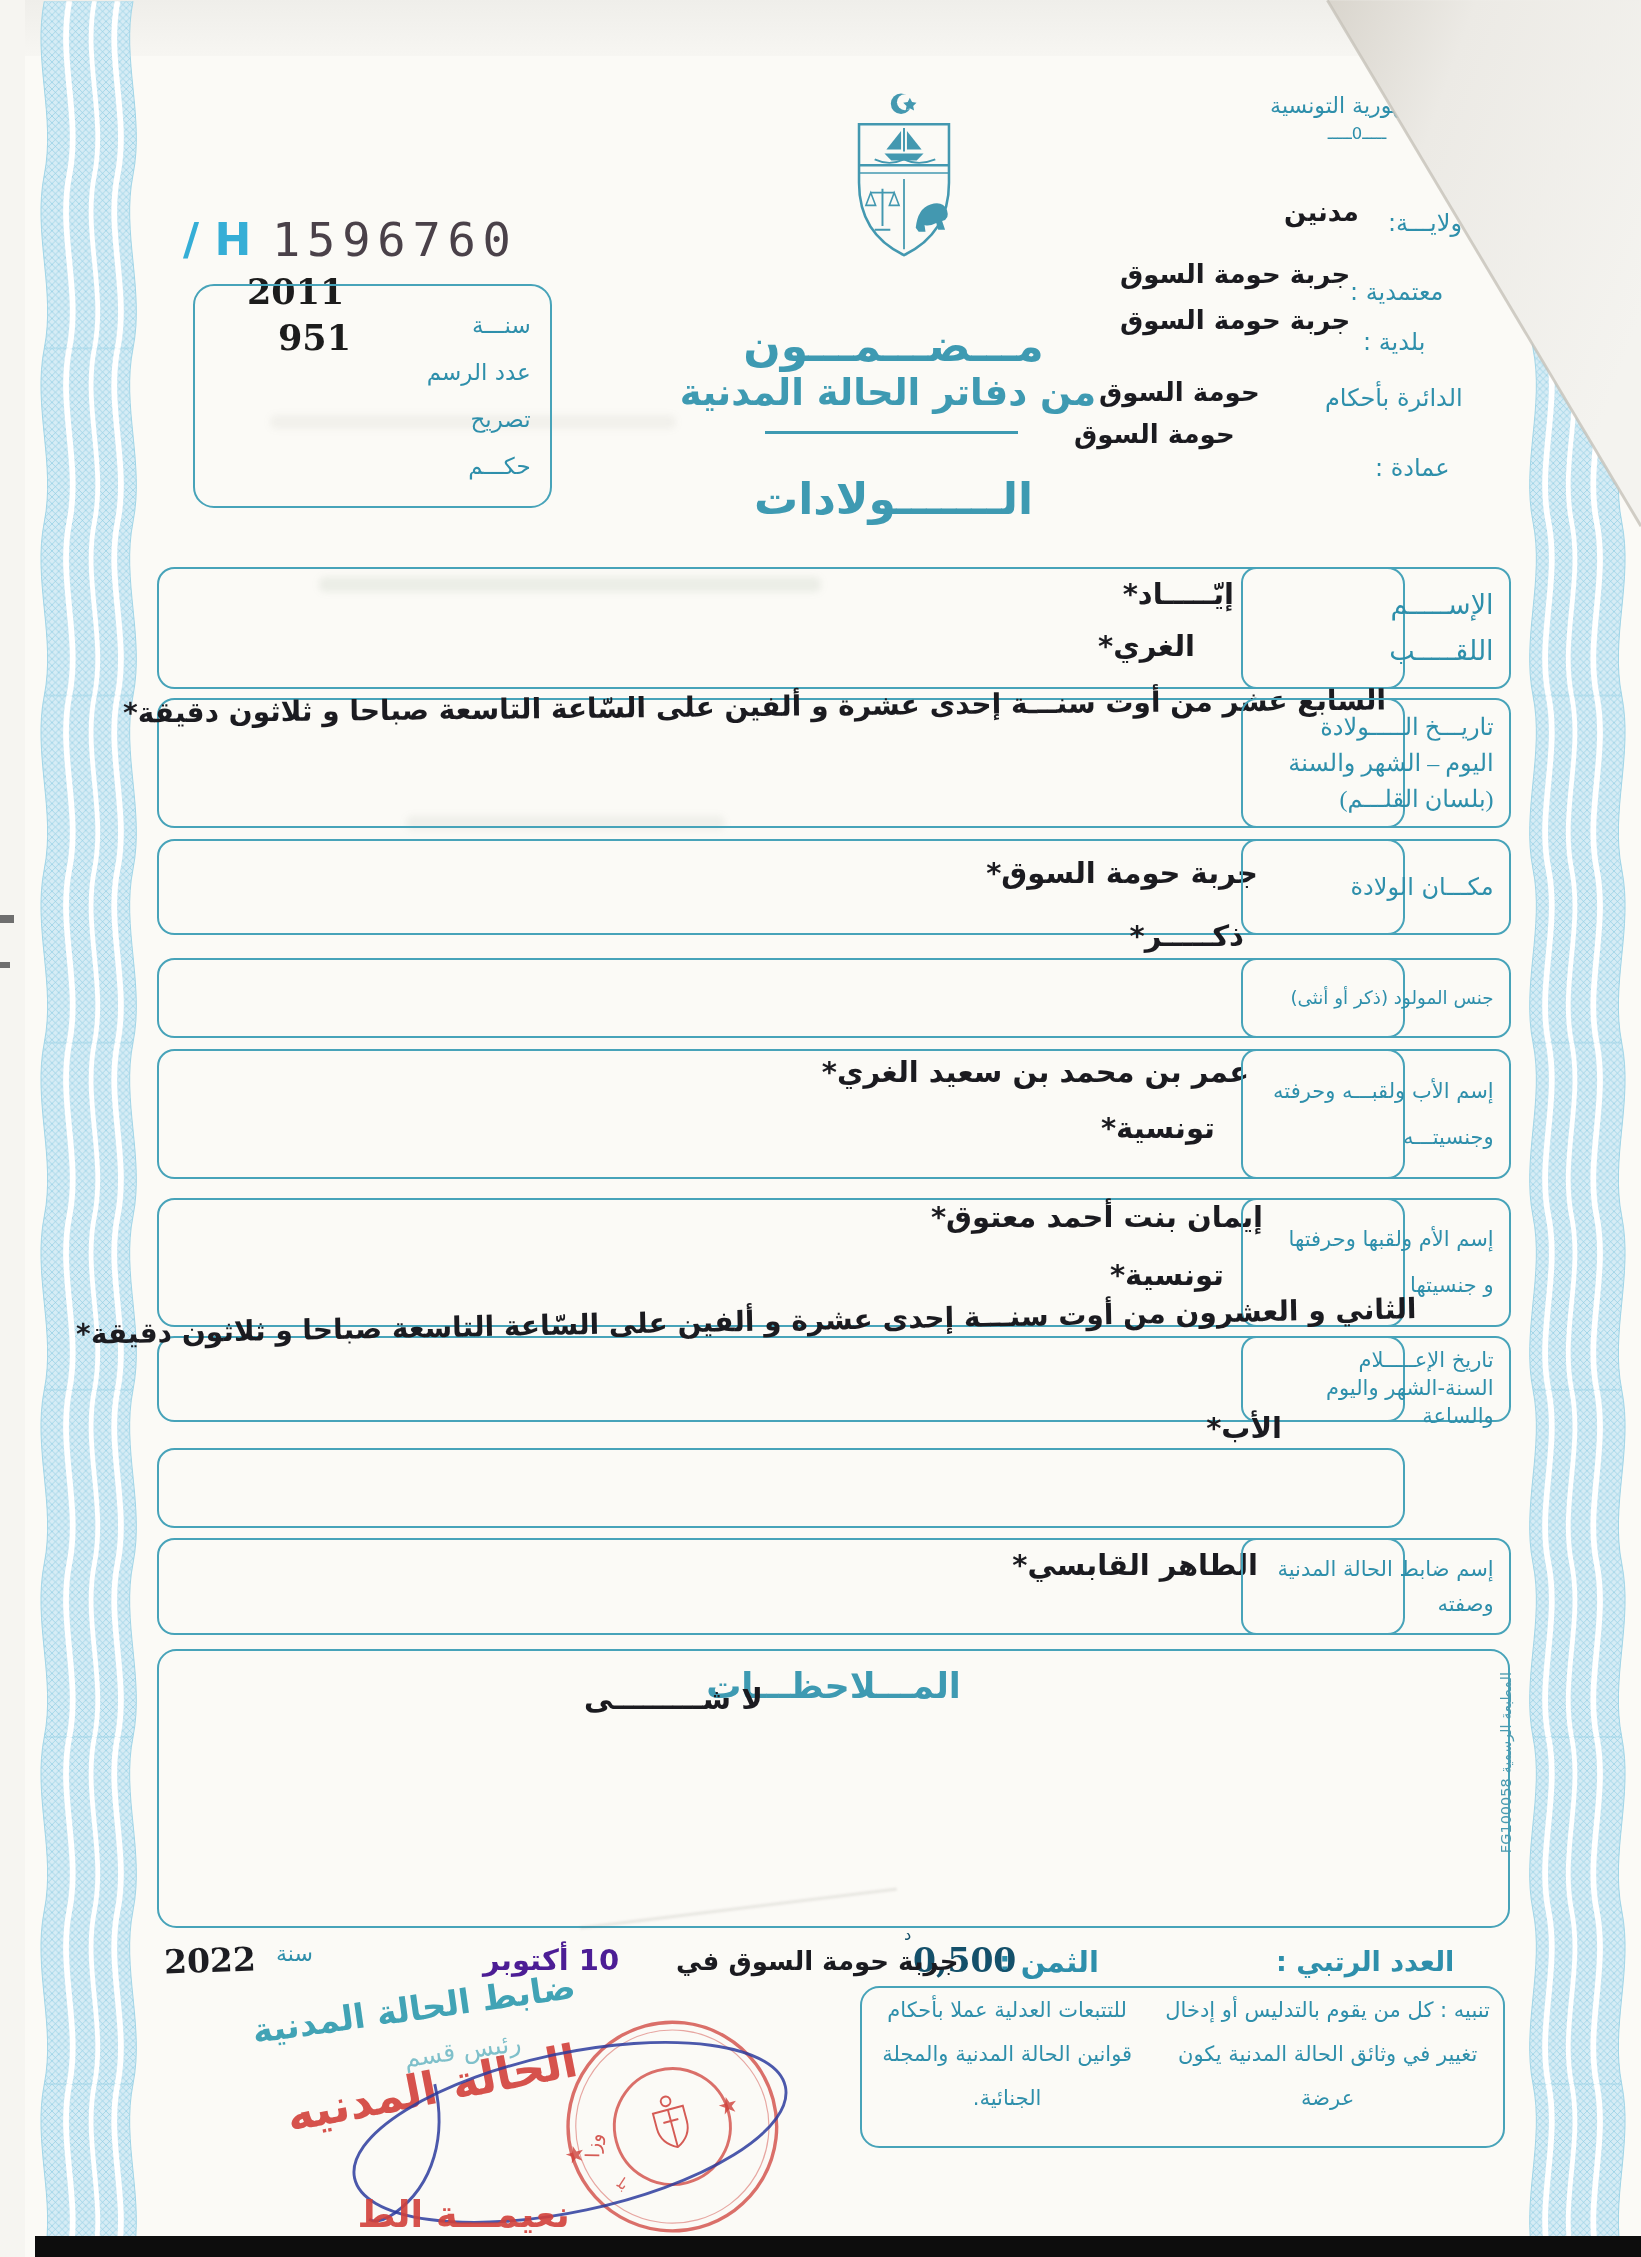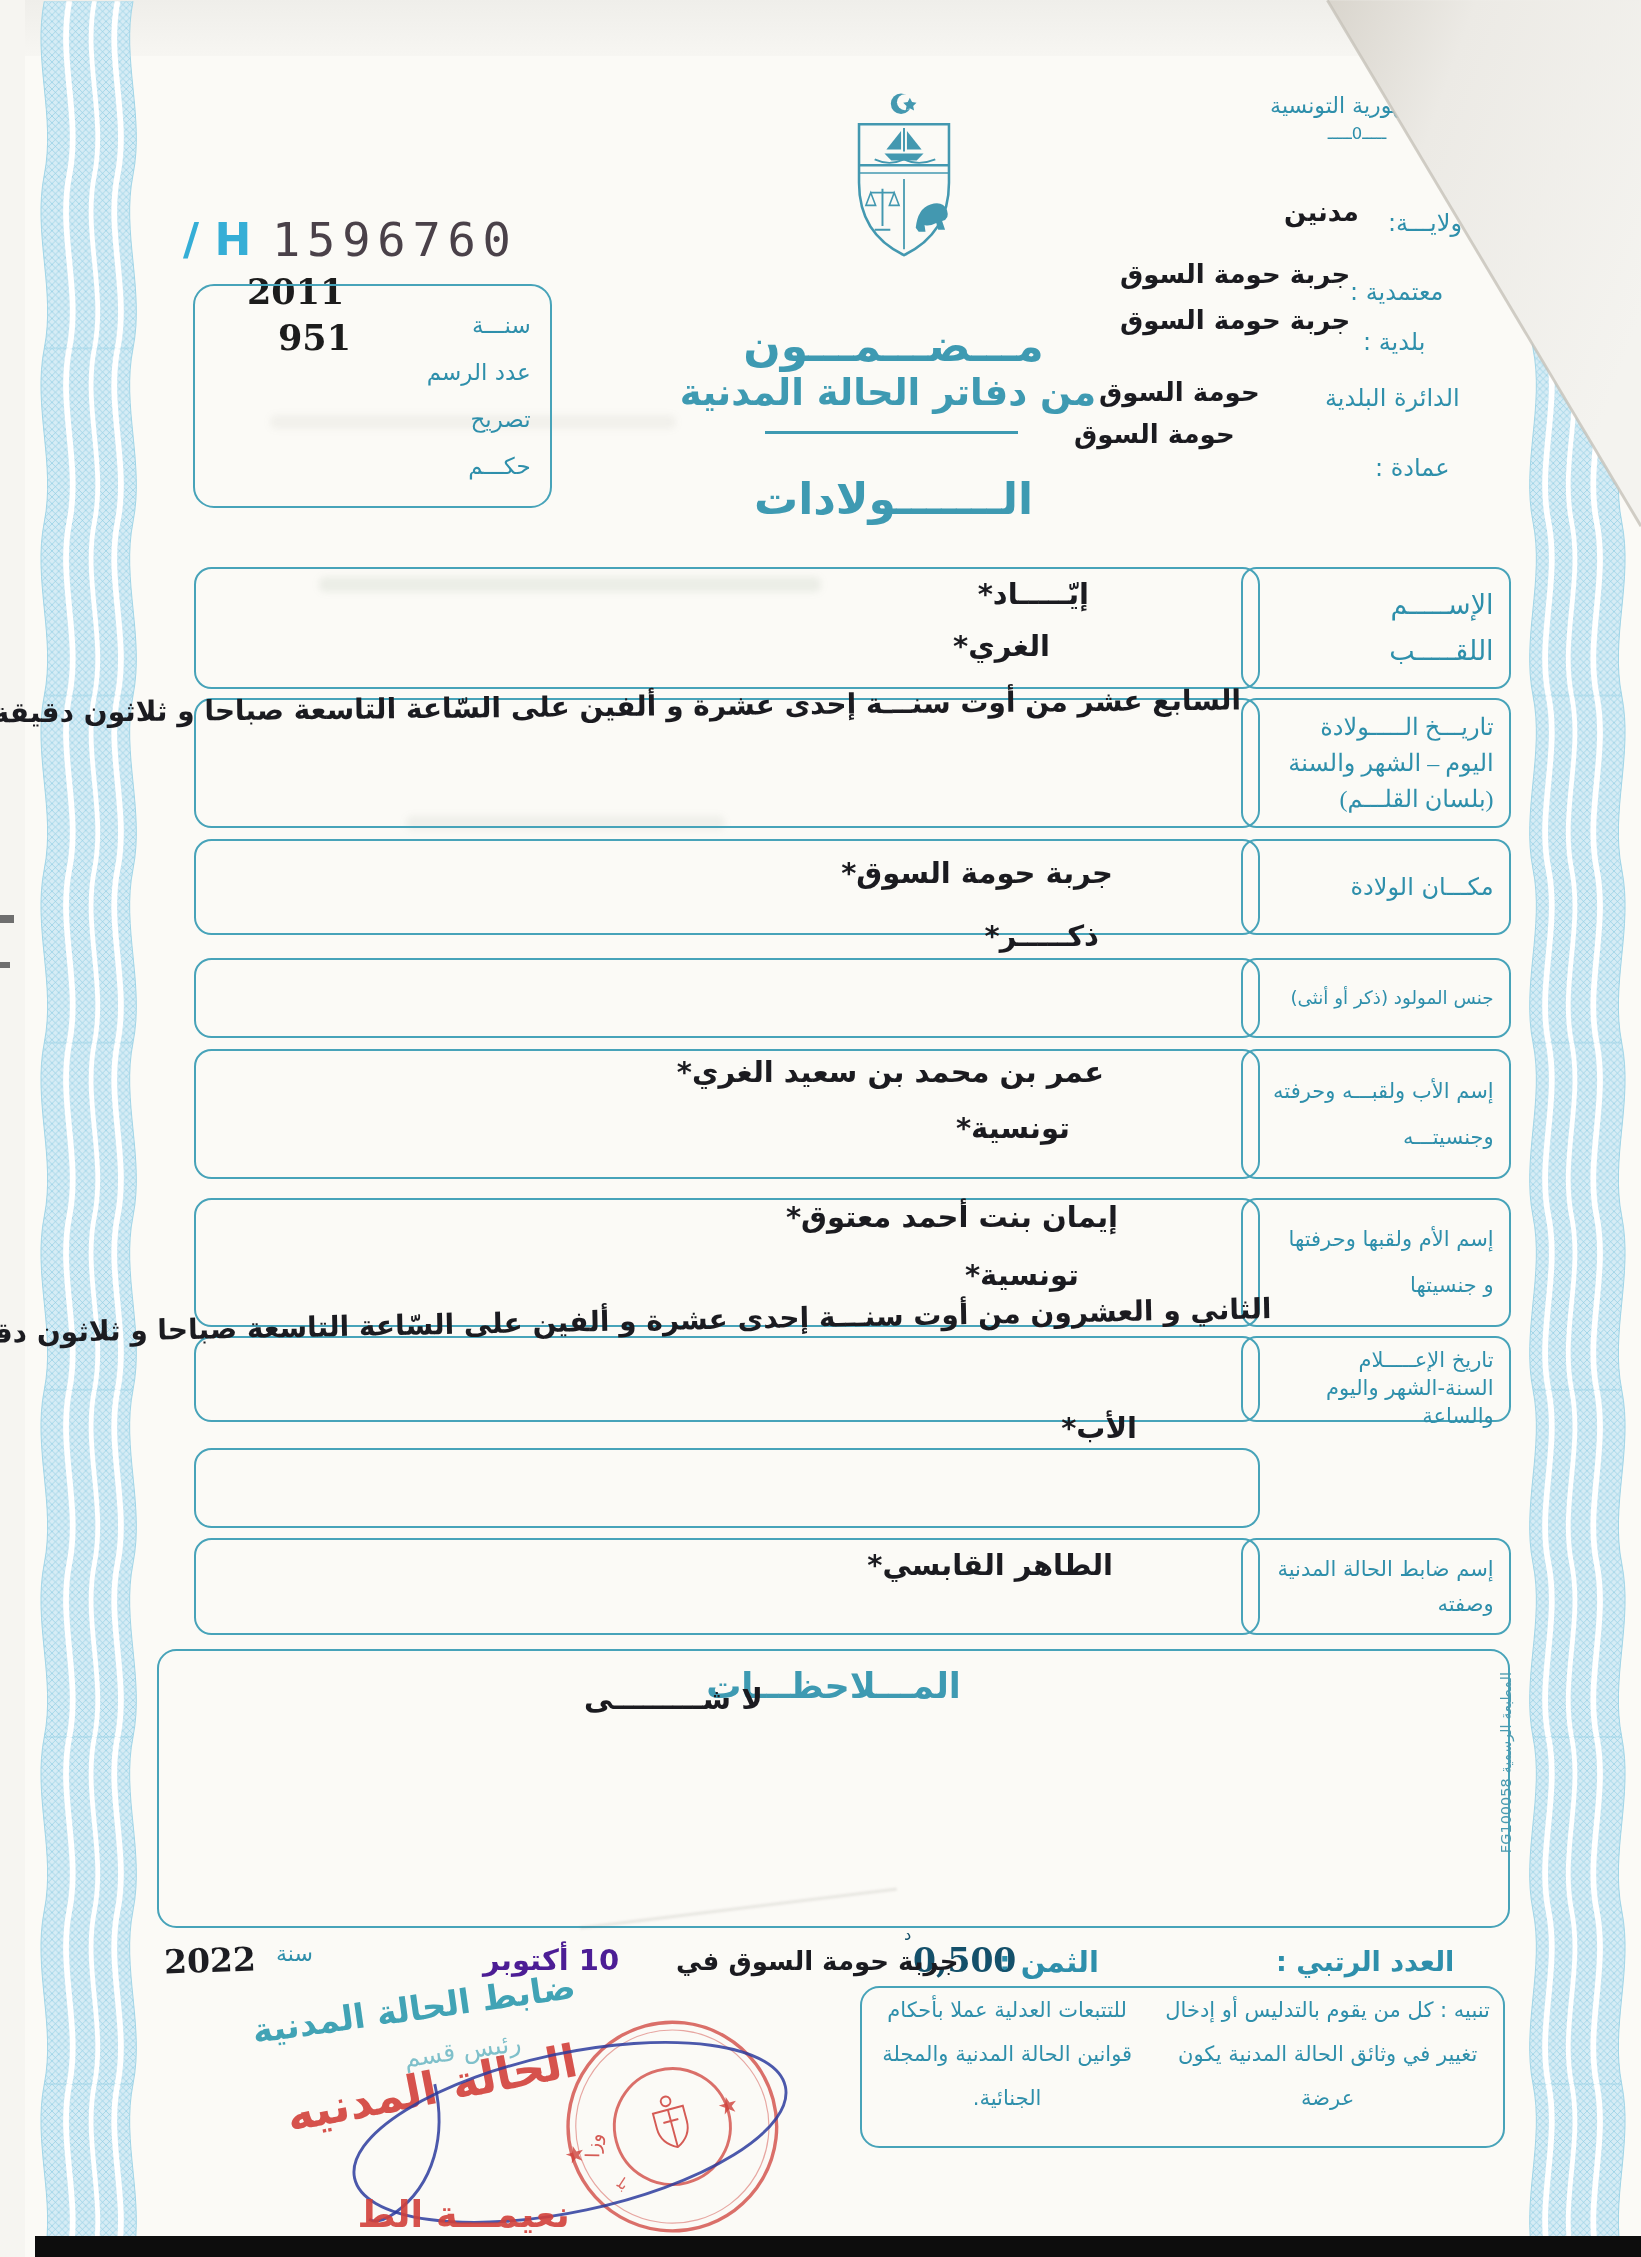--- a/index.html
+++ b/index.html
@@ -26,21 +26,21 @@
   .crest{left:842px;top:89px;width:124px;height:176px;}
   .republic{left:1250px;top:93px;width:212px;text-align:center;font-size:22px;color:var(--teal);}
   .divider{left:1294px;top:124px;width:126px;text-align:center;font-size:16.4px;color:var(--teal);}
   .title1{left:734px;top:320px;width:319px;text-align:center;font-size:44px;font-weight:bold;color:#3e9ab2;}
   .title2{left:666px;top:371px;width:444px;text-align:center;font-size:37px;font-weight:bold;color:#3e9ab2;}
   .title-underline{left:765px;top:431px;width:253px;height:2.9px;background:#3e9ab2;}
   .title3{left:734px;top:473px;width:319px;text-align:center;font-size:44px;font-weight:bold;color:#3e9ab2;}
   .hf-lbl{font-size:24px;color:var(--teal);}
   .hf-val{font-size:26px;font-weight:bold;color:var(--ink);}
   
-  .vb{position:absolute;left:157px;width:1066px;border:2.9px solid var(--bd);border-radius:17.4px;box-sizing:border-box;margin-left:37px;}
+  .vb{position:absolute;left:157px;width:1248px;border:2.9px solid var(--bd);border-radius:17.4px;box-sizing:border-box;}
   .lb{position:absolute;left:1241px;width:270px;border:2.9px solid var(--bd);border-radius:15.4px;box-sizing:border-box;
       display:flex;flex-direction:column;justify-content:space-evenly;padding:7.7px 15.4px;text-align:right;}
   .lbl{color:var(--teal);font-size:24px;line-height:1.35;}
   .val{position:absolute;color:var(--ink);font-weight:bold;font-size:29px;white-space:nowrap;}
   #vb1,#lb1{top:567px;height:122px;} #vb2,#lb2{top:698px;height:130px;}
   #vb3,#lb3{top:839px;height:96px;}  #vb4,#lb4{top:958px;height:80px;}
   #vb5,#lb5{top:1049px;height:130px;} #vb6,#lb6{top:1198px;height:129px;}
   #vb7,#lb7{top:1336px;height:86px;}  #vb8,#lb8{top:1448px;height:80px;}
   #vb9,#lb9{top:1538px;height:97px;}
   #lb1 .lbl{font-size:27px;} #lb2 .lbl{font-size:24px;font-family:Liberation Serif, serif;} #lb4 .lbl{font-size:18.3px;white-space:nowrap;}
@@ -143,21 +143,21 @@
   <div class="abs republic">الجمهورية التونسية</div>
   <div class="abs divider">ـــــ0ـــــ</div>
 
   <div class="abs hf-val" style="left:1284px;top:197px;">مدنين</div>
   <div class="abs hf-lbl" style="left:1388px;top:209px;">ولايـــة:</div>
   <div class="abs hf-val" style="left:1120px;top:259px;">جربة حومة السوق</div>
   <div class="abs hf-lbl" style="left:1350px;top:278px;">معتمدية :</div>
   <div class="abs hf-val" style="left:1120px;top:305px;">جربة حومة السوق</div>
   <div class="abs hf-lbl" style="left:1363px;top:328px;">بلدية :</div>
   <div class="abs hf-val" style="left:1099px;top:377px;">حومة السوق</div>
-  <div class="abs hf-lbl" style="left:1325px;top:384px;">الدائرة البلدية</div>
+  <div class="abs hf-lbl" style="left:1325px;top:384px;">الدائرة بأحكام</div>
   <div class="abs hf-val" style="left:1074px;top:419px;">حومة السوق</div>
   <div class="abs hf-lbl" style="left:1375px;top:454px;">عمادة :</div>
 
   <div class="abs title1">مـــضـــمـــون</div>
   <div class="abs title2">من دفاتر الحالة المدنية</div>
   <div class="abs title-underline"></div>
   <div class="abs title3">الـــــــولادات</div>
 
   <div class="vb" id="vb1">
     <div class="val v-r1-1">إيّـــــاد*</div>

